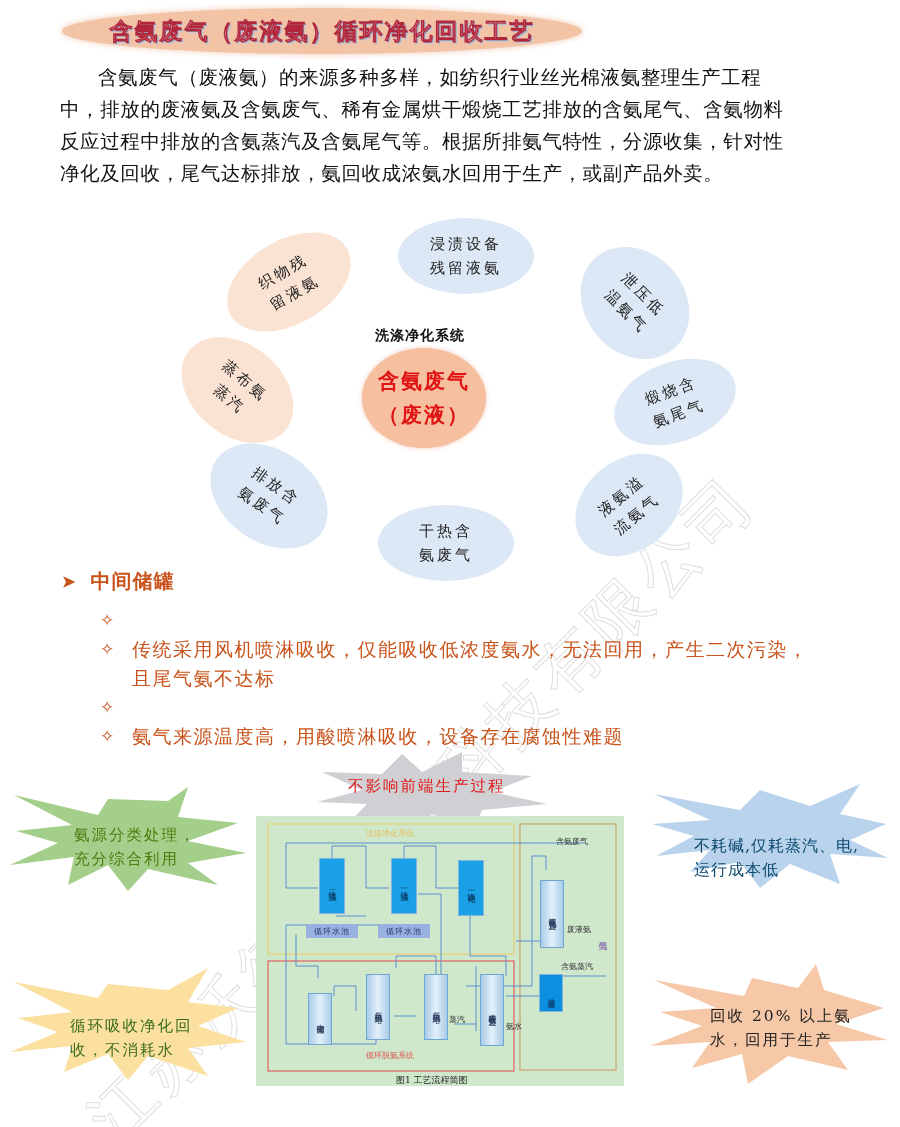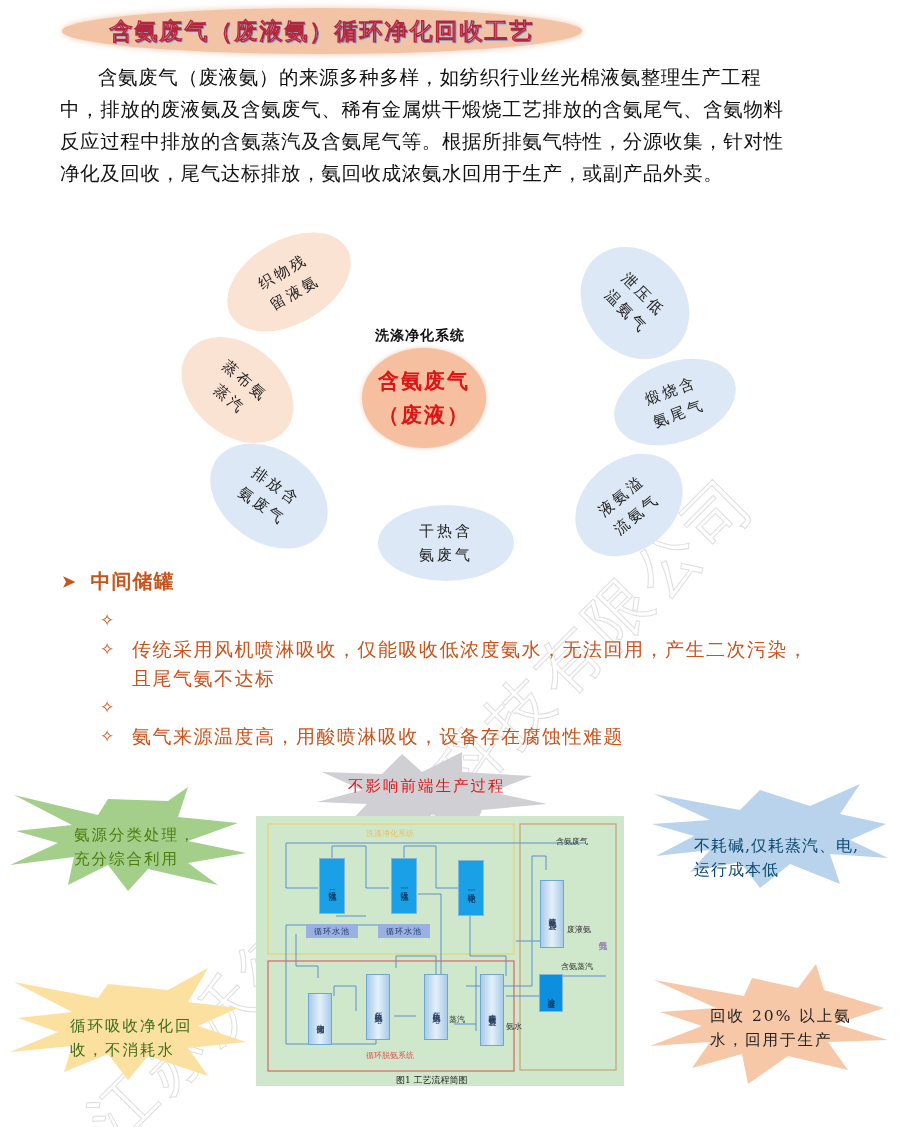--- a/index.html
+++ b/index.html
@@ -42,20 +42,24 @@
 
 <div class="abs watermark" style="left:70px;top:1100px;transform:rotate(-45deg);">江苏沃德凯环保科技有限公司</div>
 
 <div class="abs title-banner">
   <span class="title-text">含氨废气（废液氨）循环净化回收工艺</span>
 </div>
 
 <div class="abs intro">含氨废气（废液氨）的来源多种多样，如纺织行业丝光棉液氨整理生产工程中，排放的废液氨及含氨废气、稀有金属烘干煅烧工艺排放的含氨尾气、含氨物料反应过程中排放的含氨蒸汽及含氨尾气等。根据所排氨气特性，分源收集，针对性净化及回收，尾气达标排放，氨回收成浓氨水回用于生产，或副产品外卖。</div>
 
 <div class="abs" style="left:0;top:0;width:900px;height:580px;">
+  <div class="ellipse blue" style="left:398px;top:218px;width:136px;height:76px;">
+    <span class="lbl">浸渍设备
+残留液氨</span>
+  </div>
   <div class="ellipse blue" style="left:575px;top:253px;width:120px;height:100px;transform:rotate(50deg);">
     <span class="lbl" style="transform:rotate(-5deg);">泄压低
 温氨气</span>
   </div>
   <div class="ellipse blue" style="left:612px;top:362px;width:126px;height:80px;transform:rotate(-20deg);">
     <span class="lbl">煅烧含
 氨尾气</span>
   </div>
   <div class="ellipse blue" style="left:570px;top:460px;width:118px;height:90px;transform:rotate(-40deg);">
     <span class="lbl">液氨溢

